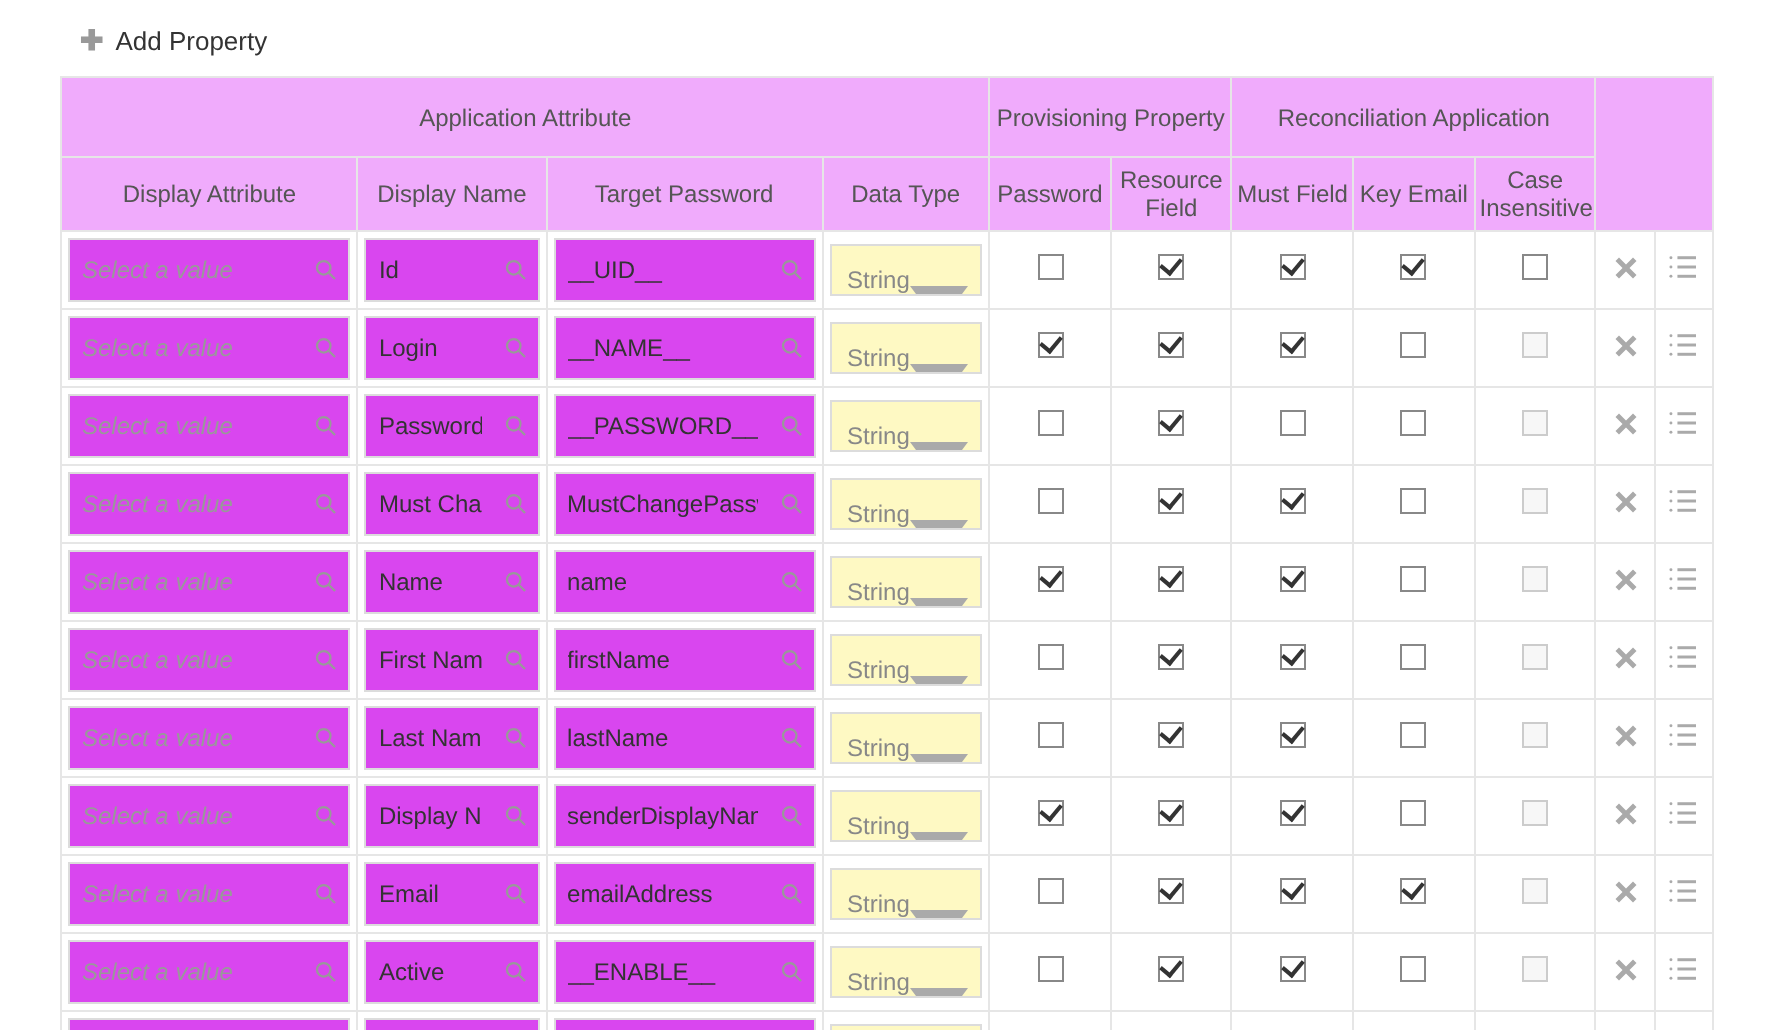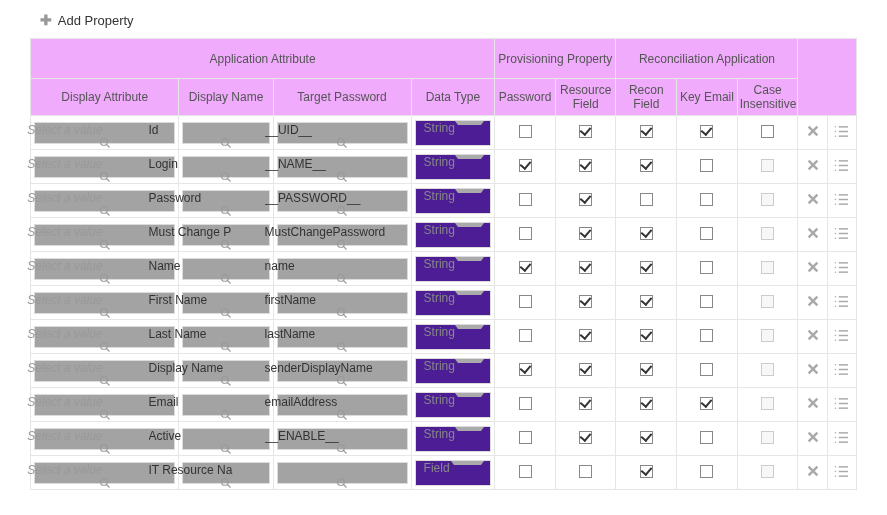--- a/index.html
+++ b/index.html
@@ -51,25 +51,24 @@
   .col-id { width: 142px; }
   .col-disp { width: 90px; }
   .col-targ { width: 132px; }
   .col-dtype { width: 80px; }
   .col-chk { width: 58px; }
   .col-act { width: 28px; }
 
   .lookup {
     display: flex;
     align-items: center;
-    height: 22px;
+    height: 32px;
     margin: 3px;
     border: 1px solid #dcdcdc;
-    background: #a3a3a3;
-    flex-direction: column;
+    background: #d946ef;
   }
   .lookup input {
     flex: 1;
     min-width: 0;
     border: none;
     outline: none;
     padding: 0 6px;
     font-size: 12px;
     color: #333;
     background: transparent;
@@ -85,25 +84,25 @@
     display: flex;
     align-items: center;
     justify-content: center;
     color: #999;
     cursor: pointer;
   }
   .lookup .mag svg { width: 12px; height: 12px; }
 
   .dtype {
     display: flex;
-    align-items: flex-start;
+    align-items: flex-end;
     height: 26px;
     margin: 3px;
     border: 1px solid #dcdcdc;
-    background: #4c1d95;
+    background: #fef9c3;
     color: #888;
     padding: 0 4px 0 8px;
     font-size: 12px;
   }
   .dtype span { flex: 1; text-align: left; }
   .dtype .caret {
     width: 0; height: 0;
     border-left: 3px solid transparent;
     border-right: 3px solid transparent;
     border-top: 4px solid #aaa;
@@ -163,21 +162,21 @@
       <th class="group-th" colspan="3">Reconciliation Application</th>
       <th class="group-th" rowspan="2" colspan="2"></th>
     </tr>
     <tr>
       <th>Display Attribute</th>
       <th>Display Name</th>
       <th>Target Password</th>
       <th>Data Type</th>
       <th>Password</th>
       <th>Resource Field</th>
-      <th>Recon Field</th>
+      <th>Must Field</th>
       <th>Key Email</th>
       <th>Case Insensitive</th>
     </tr>
   </thead>
   <tbody id="rows">
       <tr>
         <td>
           <div class="lookup">
     <input type="text" placeholder="Select a value" style="">
     <span class="mag">

